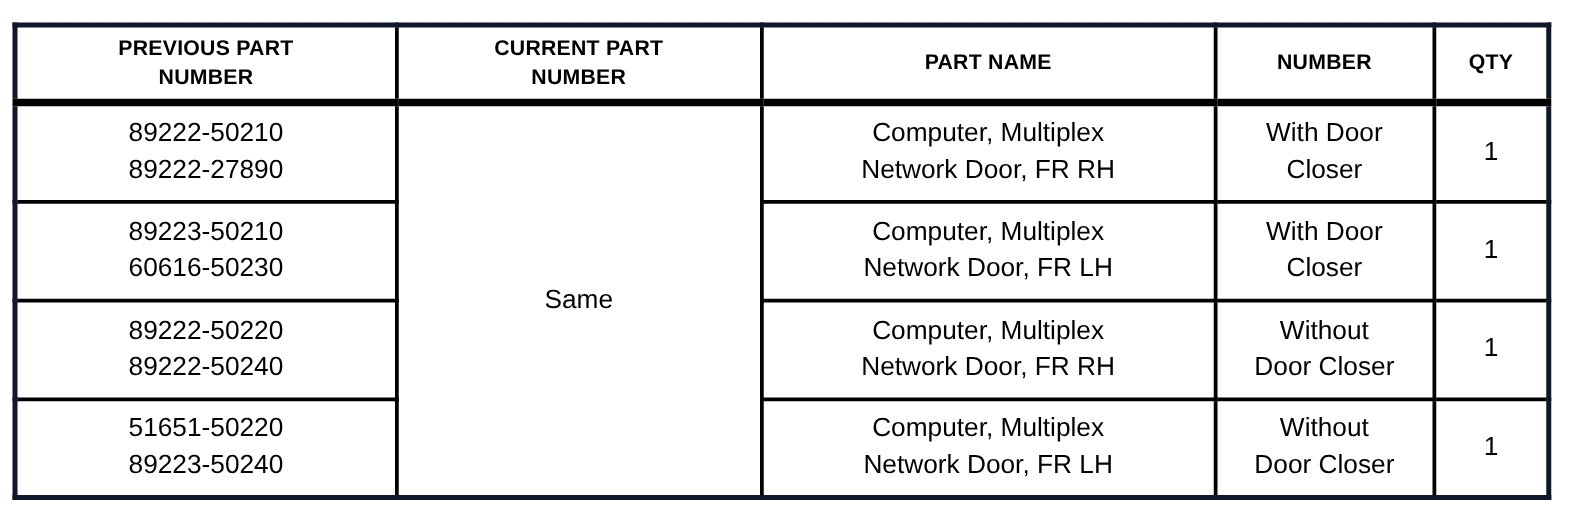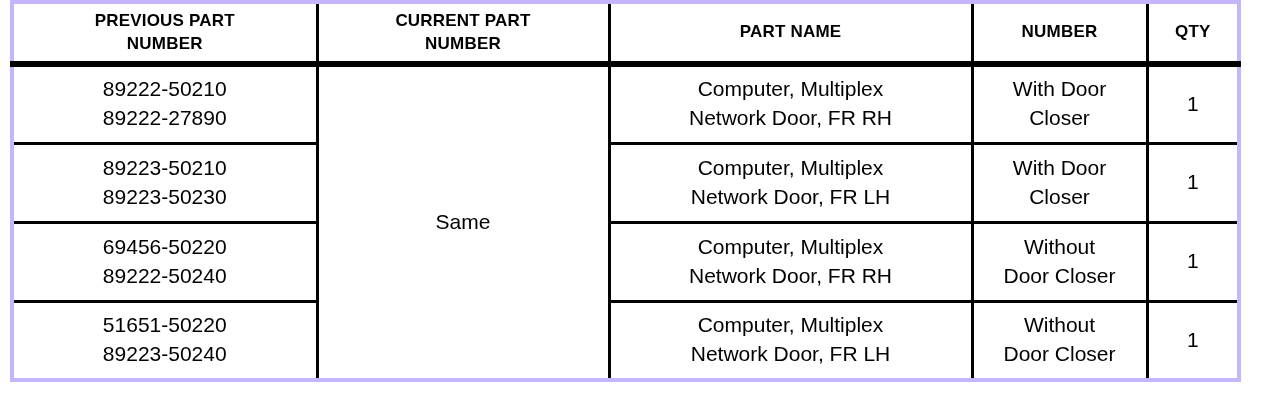--- a/index.html
+++ b/index.html
@@ -11,25 +11,25 @@
     position: relative;
     width: 1264px;
     height: 416px;
     font-family: "Liberation Sans", sans-serif;
     color: #000000;
     overflow: hidden;
   }
   table.parts-table {
     position: absolute;
     left: 10px;
-    top: 0;
+    top: 18px;
     width: 1227px;
     border-collapse: collapse;
     table-layout: fixed;
-    border: 4px solid #c4b5fd;
+    border: 4px solid #0f172a;
   }
   th, td {
     border: 3px solid #000000;
     text-align: center;
     vertical-align: middle;
     white-space: pre-line;
     padding: 0;
     overflow: hidden;
   }
   thead th {
@@ -80,29 +80,29 @@
 89222-27890</td>
       <td class="same-cell" rowspan="4">Same</td>
       <td>Computer, Multiplex
 Network Door, FR RH</td>
       <td>With Door
 Closer</td>
       <td>1</td>
     </tr>
     <tr>
       <td>89223-50210
-89223-50230</td>
+60616-50230</td>
       <td>Computer, Multiplex
 Network Door, FR LH</td>
       <td>With Door
 Closer</td>
       <td>1</td>
     </tr>
     <tr>
-      <td>69456-50220
+      <td>89222-50220
 89222-50240</td>
       <td>Computer, Multiplex
 Network Door, FR RH</td>
       <td>Without
 Door Closer</td>
       <td>1</td>
     </tr>
     <tr>
       <td>51651-50220
 89223-50240</td>

